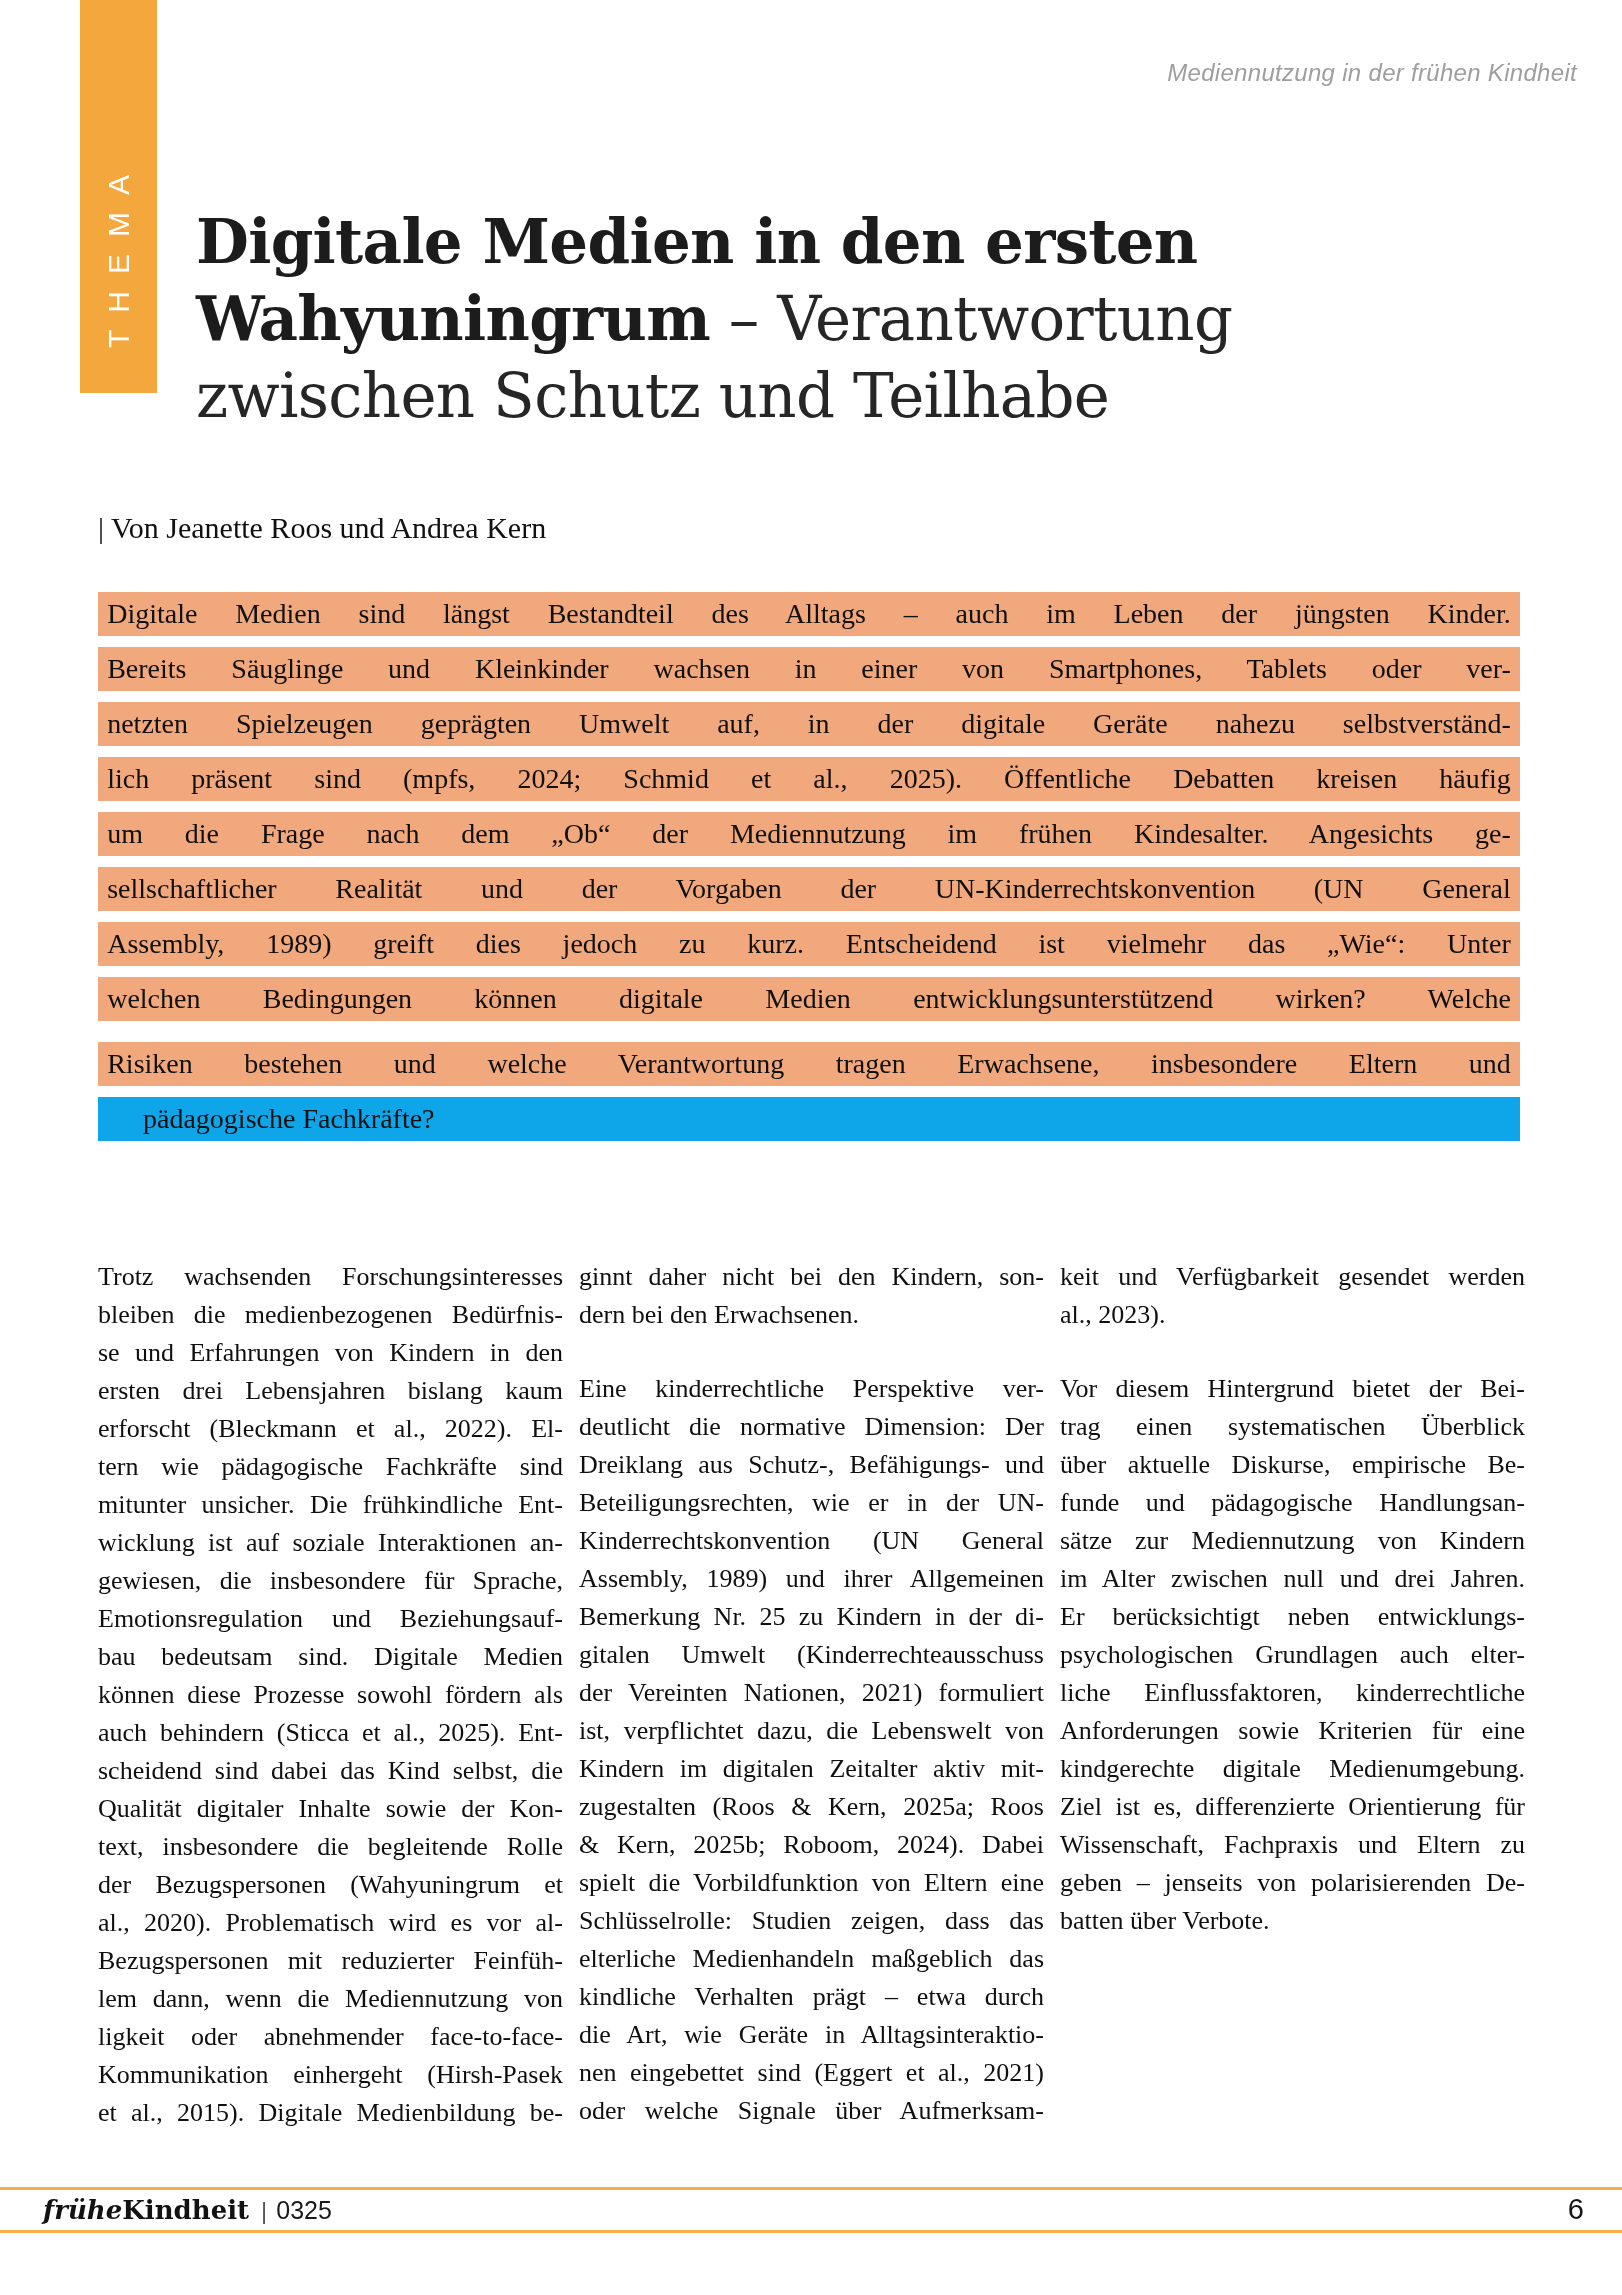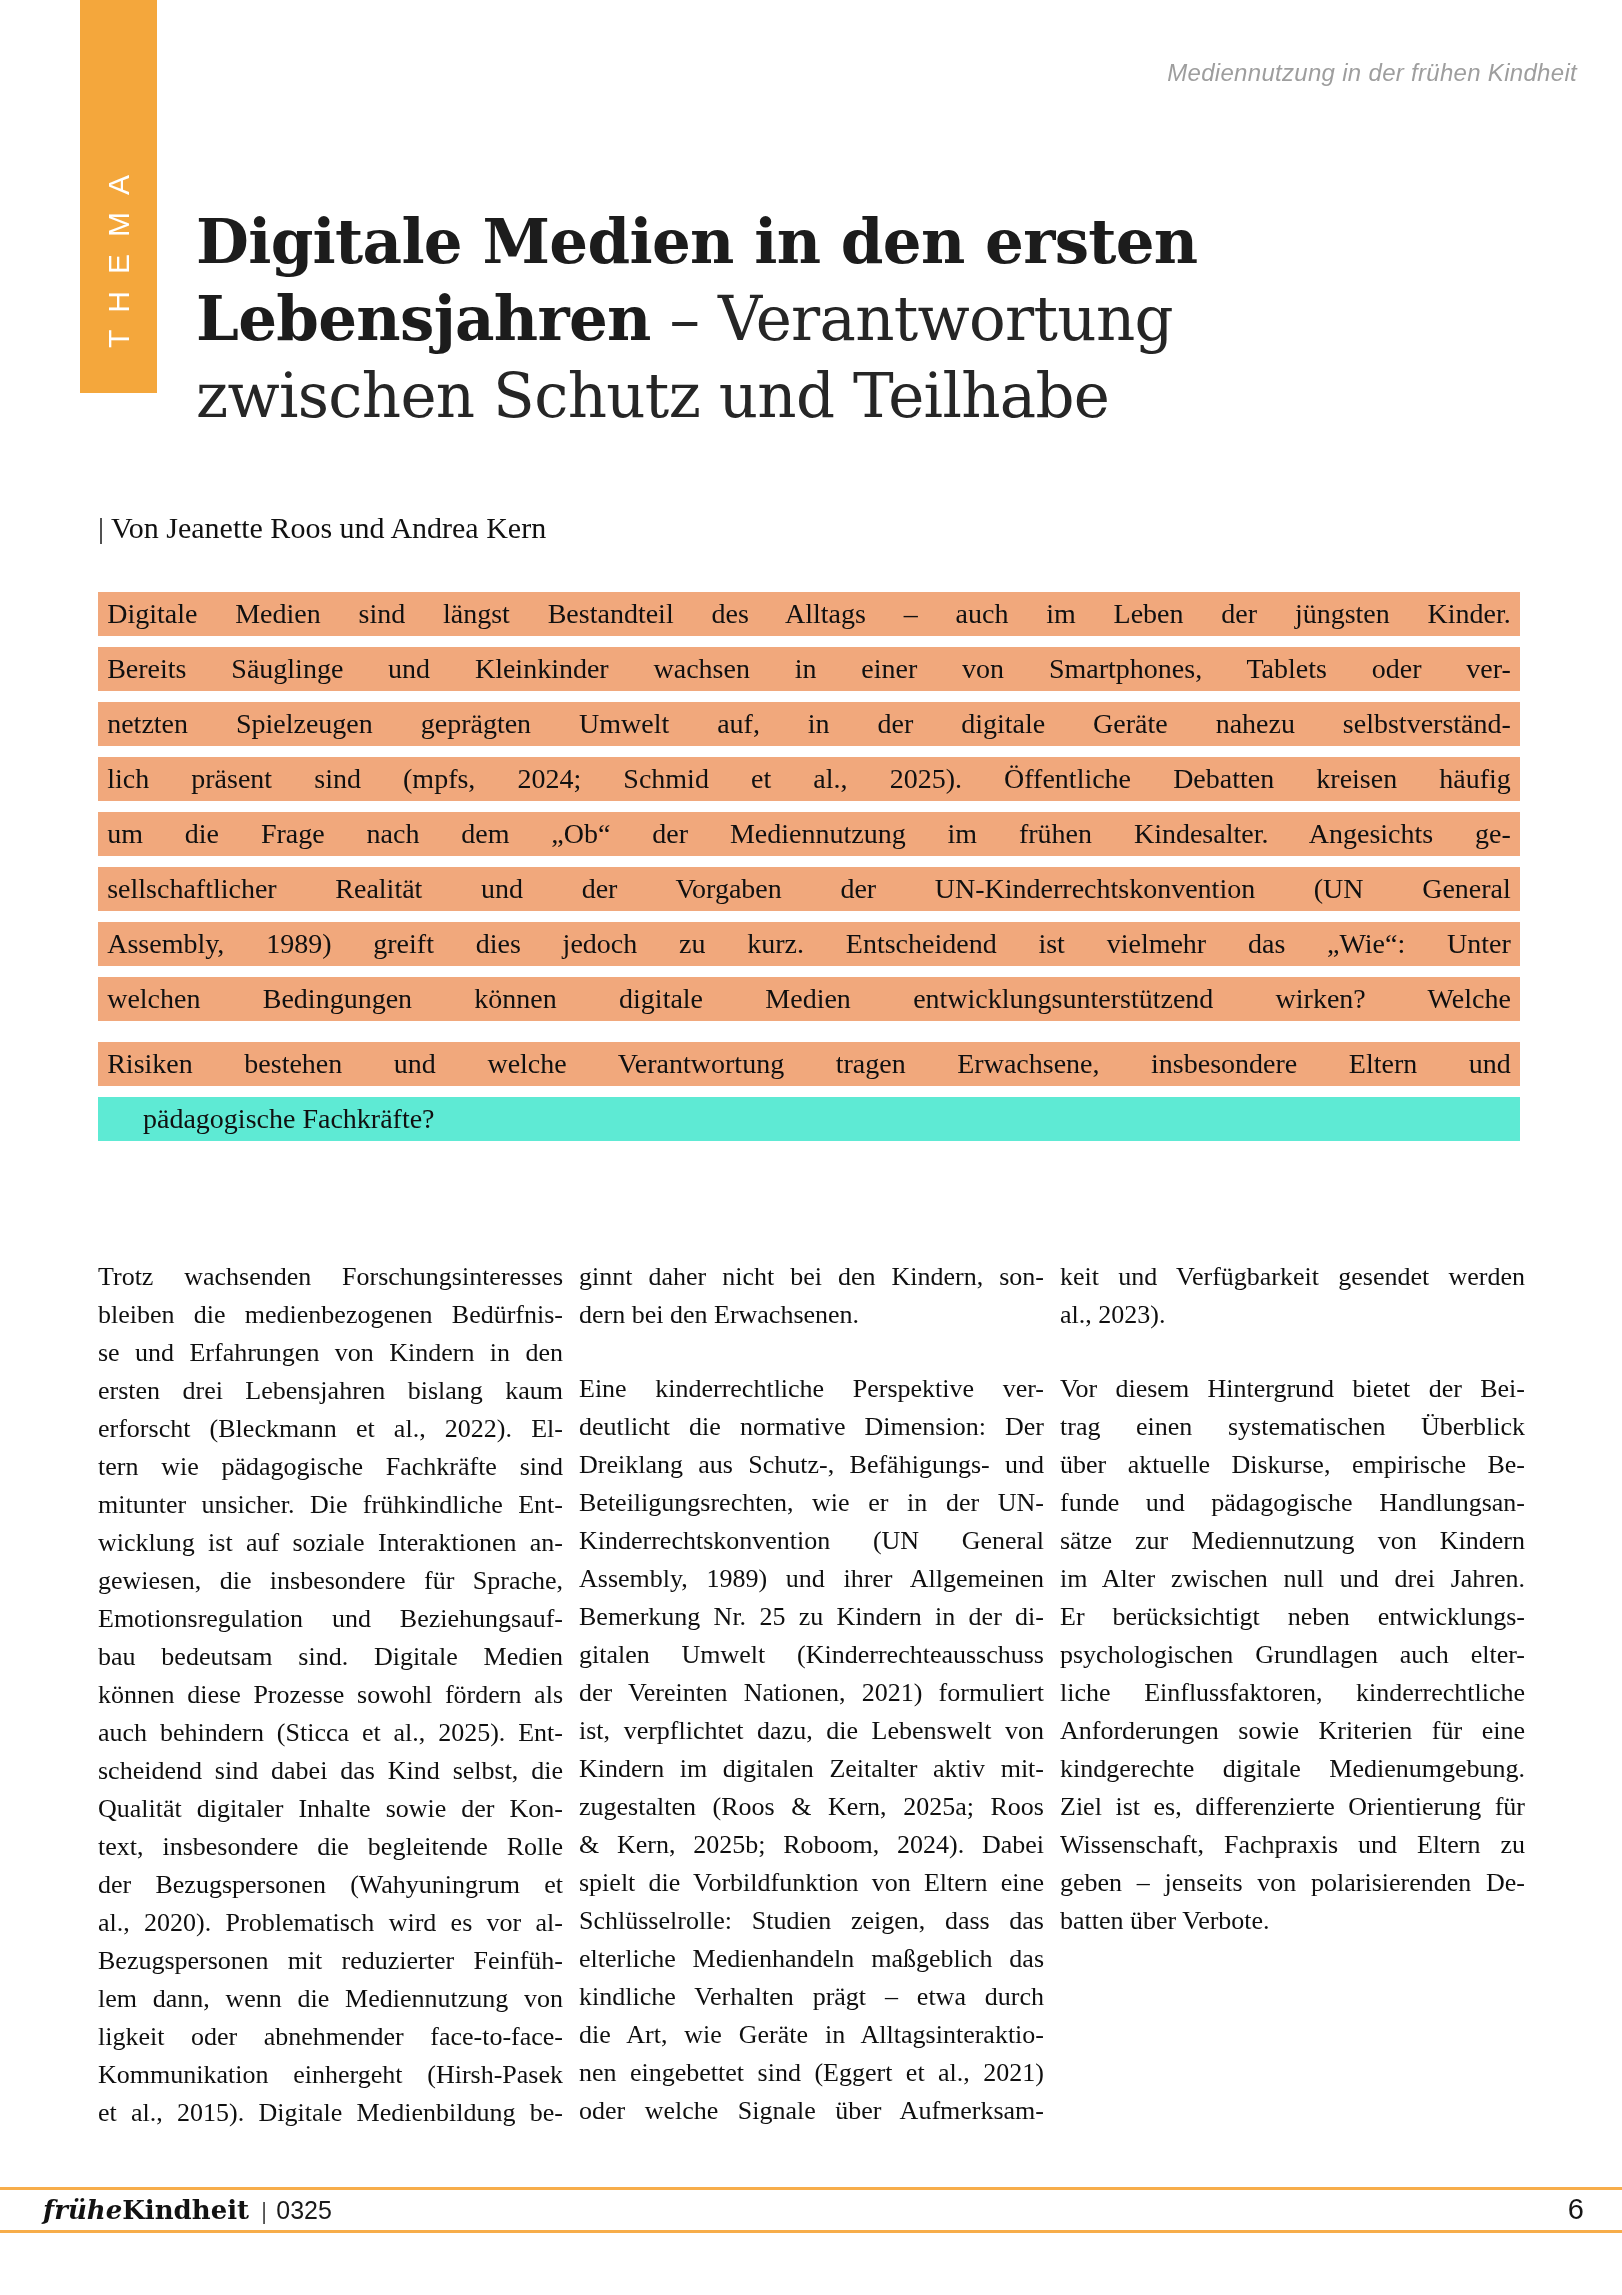--- a/index.html
+++ b/index.html
@@ -59,37 +59,37 @@
 <div class="page">
 
   <div class="thema-tab" style="background: rgb(244, 167, 60);">
     <span class="vlabel">THEMA</span>
   </div>
 
   <div class="kicker" style="color: rgb(158, 158, 158);">Mediennutzung in der frühen Kindheit</div>
 
   <h1 class="title">
       <div><span class="b">Digitale Medien in den ersten</span></div>
-      <div><span class="b">Lebensjahren</span><span class="l"> – Verantwortung</span></div>
+      <div><span class="b">Wahyuningrum</span><span class="l"> – Verantwortung</span></div>
       <div><span class="l">zwischen Schutz und Teilhabe</span></div>
     </h1>
 
   <div class="byline">| Von Jeanette Roos und Andrea Kern</div>
 
   <div class="abstract">
       <div class="aline" style="background: rgb(241, 168, 124);">Digitale Medien sind längst Bestandteil des Alltags – auch im Leben der jüngsten Kinder.</div>
       <div class="aline" style="background: rgb(241, 168, 124);">Bereits Säuglinge und Kleinkinder wachsen in einer von Smartphones, Tablets oder ver-</div>
       <div class="aline" style="background: rgb(241, 168, 124);">netzten Spielzeugen geprägten Umwelt auf, in der digitale Geräte nahezu selbstverständ-</div>
       <div class="aline" style="background: rgb(241, 168, 124);">lich präsent sind (mpfs, 2024; Schmid et al., 2025). Öffentliche Debatten kreisen häufig</div>
       <div class="aline" style="background: rgb(241, 168, 124);">um die Frage nach dem „Ob“ der Mediennutzung im frühen Kindesalter. Angesichts ge-</div>
       <div class="aline" style="background: rgb(241, 168, 124);">sellschaftlicher Realität und der Vorgaben der UN-Kinderrechtskonvention (UN General</div>
       <div class="aline" style="background: rgb(241, 168, 124);">Assembly, 1989) greift dies jedoch zu kurz. Entscheidend ist vielmehr das „Wie“: Unter</div>
       <div class="aline" style="background: rgb(241, 168, 124);">welchen Bedingungen können digitale Medien entwicklungsunterstützend wirken? Welche</div>
       <div class="aline" style="background: rgb(241, 168, 124); margin-top: 21px;">Risiken bestehen und welche Verantwortung tragen Erwachsene, insbesondere Eltern und</div>
-      <div class="aline last" style="background: #5eead4; padding-left: 45px;">pädagogische Fachkräfte?</div>
+      <div class="aline last" style="background: #0ea5e9; padding-left: 45px;">pädagogische Fachkräfte?</div>
     </div>
 
   <div class="col col-1">
       <div class="para">
         <div class="bl">Trotz wachsenden Forschungsinteresses</div>
         <div class="bl">bleiben die medienbezogenen Bedürfnis-</div>
         <div class="bl">se und Erfahrungen von Kindern in den</div>
         <div class="bl">ersten drei Lebensjahren bislang kaum</div>
         <div class="bl">erforscht (Bleckmann et al., 2022). El-</div>
         <div class="bl">tern wie pädagogische Fachkräfte sind</div>

